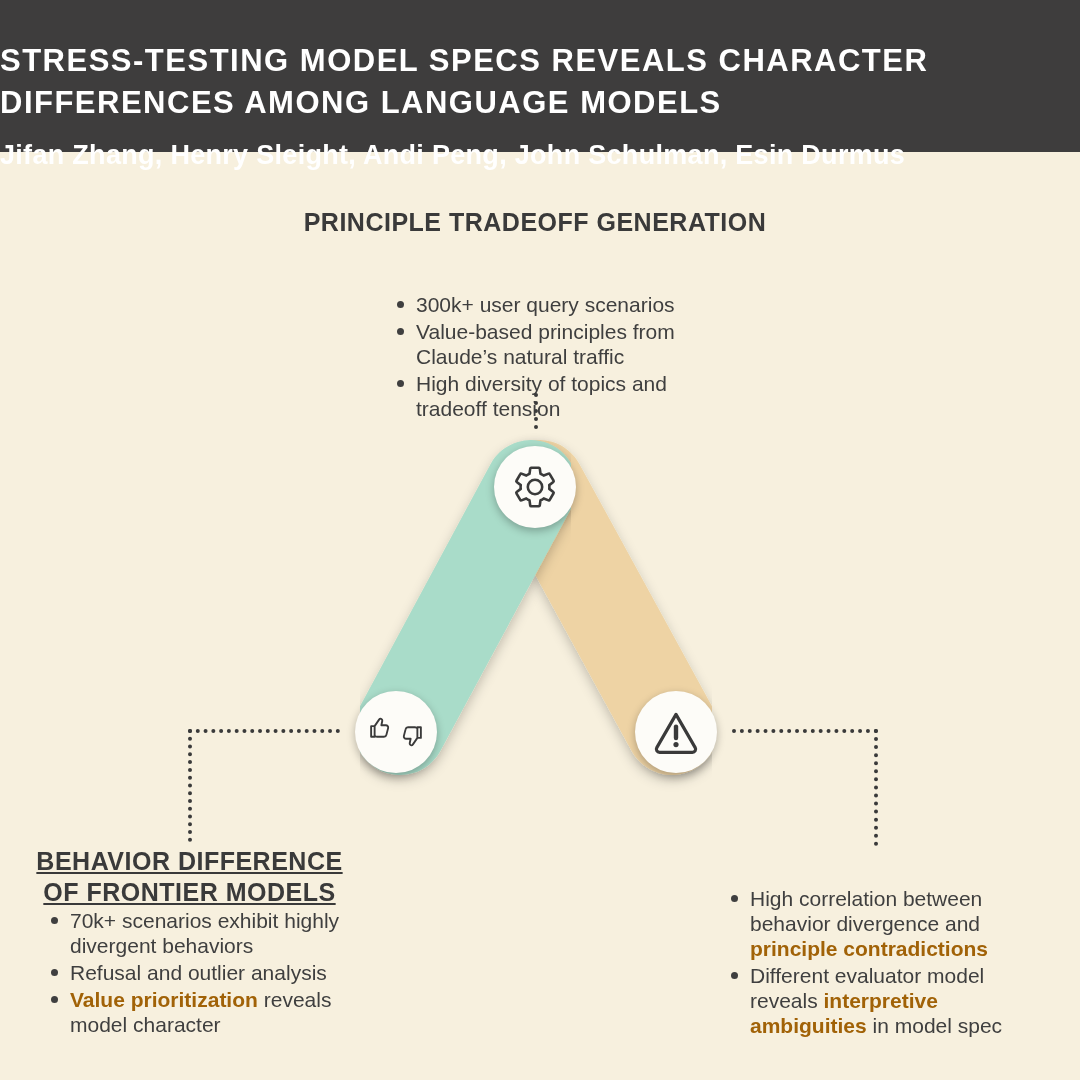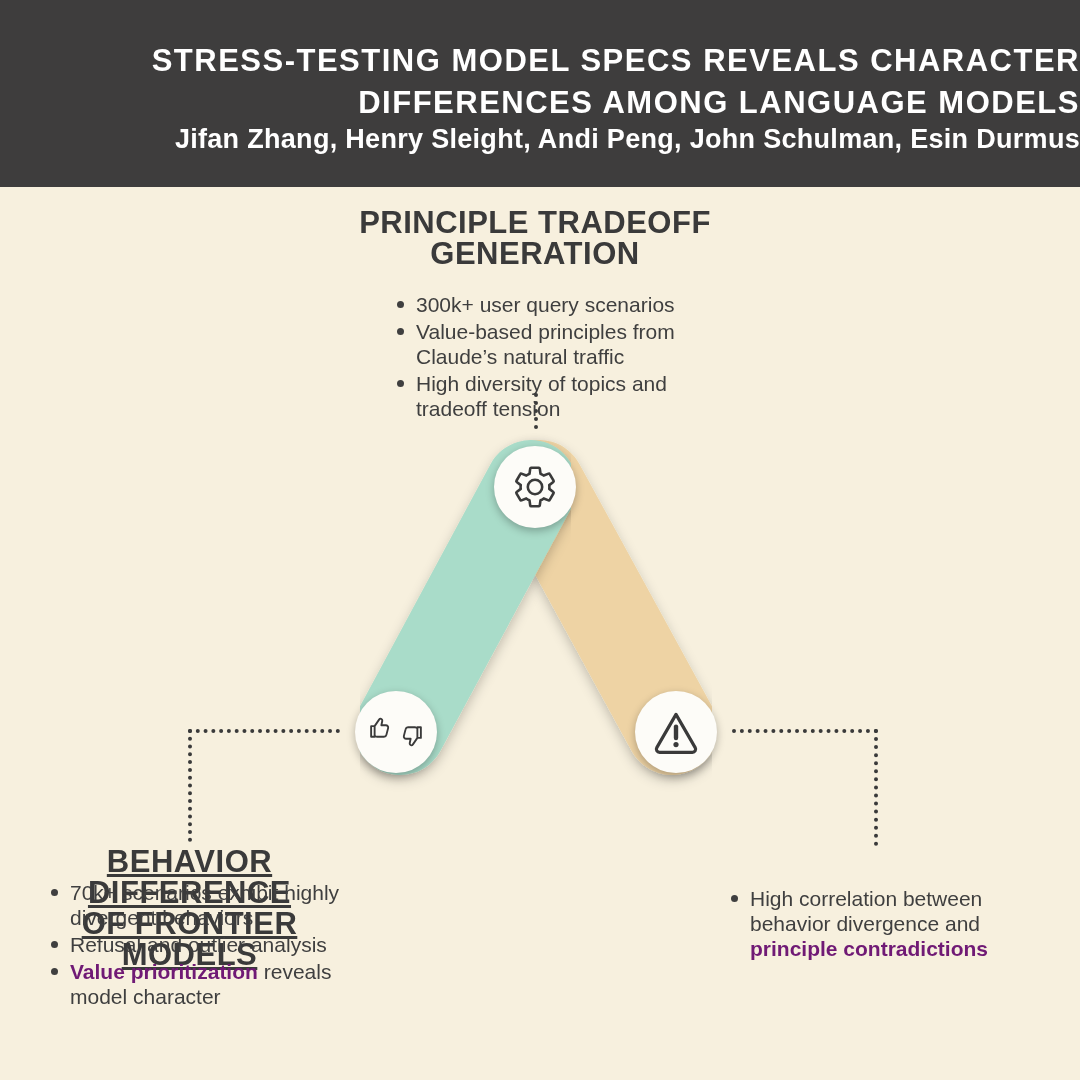--- a/index.html
+++ b/index.html
@@ -1,41 +1,41 @@
 <!DOCTYPE html>
 <html><head>
 <meta charset="utf-8">
 <style>
   * { margin:0; padding:0; box-sizing:border-box; }
   html,body { width:1080px; height:1080px; }
   body { font-family:"Liberation Sans", sans-serif; }
   .canvas { position:relative; width:1080px; height:1080px; background:#f7f0de; overflow:hidden; }
 
   
-  .header { position:absolute; top:0; left:0; width:1080px; height:187px;
-            background:#3e3d3d; color:#ffffff; text-align:right; padding-top:40px; }
+  .header { position:absolute; top:0; left:0; width:1080px; height:152px;
+            background:#3e3d3d; color:#ffffff; text-align:left; padding-top:40px; }
   .title-line { font-size:31px; font-weight:bold; letter-spacing:1.5px; line-height:42px; }
-  .authors { font-size:27px; font-weight:bold; letter-spacing:0.3px; }
+  .authors { margin-top:16px; font-size:27px; font-weight:bold; letter-spacing:0.3px; }
 
   
-  .sec-heading { position:absolute; font-size:31px; font-weight:bold; color:#3a3a3a;
+  .sec-heading { position:absolute; font-size:25px; font-weight:bold; color:#3a3a3a;
                  letter-spacing:0.5px; text-align:center; line-height:31px; }
   .top-heading   { top:207px; left:290px; width:490px; }
   .left-heading  { top:846px; left:22px;  width:335px;text-decoration:underline; }
   .right-heading { top:846px; left:700px; width:330px; }
 
   
   .bullets { position:absolute; list-style:none; }
   .bullets li { position:relative; padding-left:24px; font-size:21px; line-height:25px;
                 color:#3f3f3f; margin-bottom:2px; }
   .bullets li::before { content:""; position:absolute; left:5px; top:9px; width:7px; height:7px;
                         border-radius:50%; background:#3f3f3f; }
-  .bullets .b { font-weight:bold; color:#701a75; }
+  .bullets .b { font-weight:bold; color:#a16207; }
   .top-bullets   { top:256px; left:392px; width:310px;margin-top:36px; }
-  .left-bullets  { top:880px; left:46px;  width:320px; }
+  .left-bullets  { top:908px; left:46px;  width:320px; }
   .right-bullets { top:886px; left:726px; width:300px; }
 
   
   .dot-v { position:absolute; width:0; border-left:4px dotted #3a3a3a; }
   .dot-h { position:absolute; height:0; border-top:4px dotted #3a3a3a; }
   .dot-top      { left:534px; top:393px; height:36px; }
   .dot-left-h   { left:188px; top:729px; width:152px; }
   .dot-left-v   { left:188px; top:729px; height:113px; }
   .dot-right-h  { left:732px; top:729px; width:146px; }
   .dot-right-v  { left:874px; top:729px; height:117px; }
@@ -119,15 +119,16 @@
     <div>OF FRONTIER MODELS</div>
   </div>
   <ul class="bullets left-bullets">
     <li><span>70k+ scenarios exhibit highly divergent behaviors</span><span class="b"></span><span></span></li>
     <li><span>Refusal and outlier analysis</span><span class="b"></span><span></span></li>
     <li><span></span><span class="b">Value prioritization</span><span> reveals model character</span></li>
   </ul>
 
   <ul class="bullets right-bullets">
     <li><span>High correlation between behavior divergence and </span><span class="b">principle contradictions</span><span></span></li>
+    <li><span>Different evaluator model reveals </span><span class="b">interpretive ambiguities</span><span> in model spec</span></li>
   </ul>
 
 </div>
 
 </body></html>

